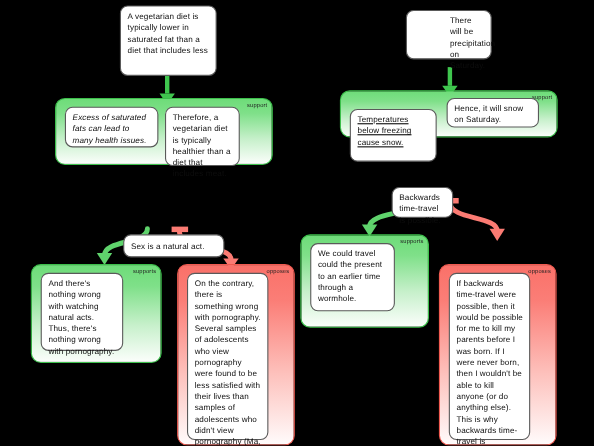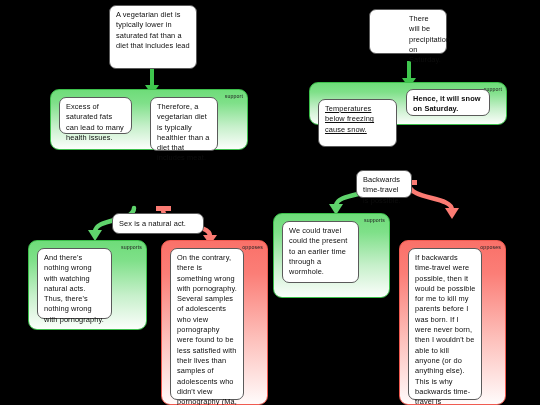--- a/index.html
+++ b/index.html
@@ -80,43 +80,43 @@
     </g>
 
     <g>
       <path d="M409,184 C409,200 452,196 452,210" stroke="#fb7b73" stroke-width="4.5" fill="none" stroke-linecap="round"></path>
       <path d="M402,180 L417,180 L417,185 L402,185 Z" fill="#fb7b73"></path>
       <path d="M445,208 L459,208 L452,219 Z" fill="#fb7b73"></path>
     </g>
   </svg>
 
   <div class="claim" style="left:109px;top:5px;width:88px;height:64px;">
-    <span>A vegetarian diet is typically lower in saturated fat than a diet that includes lead</span>
+    <span>A vegetarian diet is typically lower in saturated fat than a diet that includes less</span>
   </div>
 
   <div class="group support" style="left:50px;top:89px;width:198px;height:61px;">
     <span class="group-label">support</span>
-    <div class="claim" style="left:8px;top:7px;width:73px;height:37px;">
+    <div class="claim" style="left:8px;top:7px;width:85px;height:37px;font-style:italic;">
       <span>Excess of saturated fats can lead to many health issues.</span>
     </div>
     <div class="claim" style="left:99px;top:7px;width:68px;height:54px;">
       <span>Therefore, a vegetarian diet is typically healthier than a diet that includes meat.</span>
     </div>
   </div>
 
   <div class="claim" style="left:369px;top:9px;width:78px;height:45px;padding-left:39px;">
     <span>There will be precipitation on Saturday.</span>
   </div>
 
   <div class="group support" style="left:309px;top:82px;width:198px;height:43px;">
     <span class="group-label">support</span>
     <div class="claim" style="left:8px;top:16px;width:79px;height:48px;text-decoration:underline;">
       <span>Temperatures below freezing cause snow.</span>
     </div>
-    <div class="claim" style="left:96px;top:6px;width:84px;height:27px;font-weight:bold;">
+    <div class="claim" style="left:96px;top:6px;width:84px;height:27px;">
       <span>Hence, it will snow on Saturday.</span>
     </div>
   </div>
 
   <div class="claim" style="left:112px;top:181px;width:92px;height:21px;padding-top:5px;margin-top:32px;">
     <span>Sex is a natural act.</span>
   </div>
 
   <div class="group support" style="left:28px;top:240px;width:119px;height:90px;">
     <span class="group-label">supports</span>

